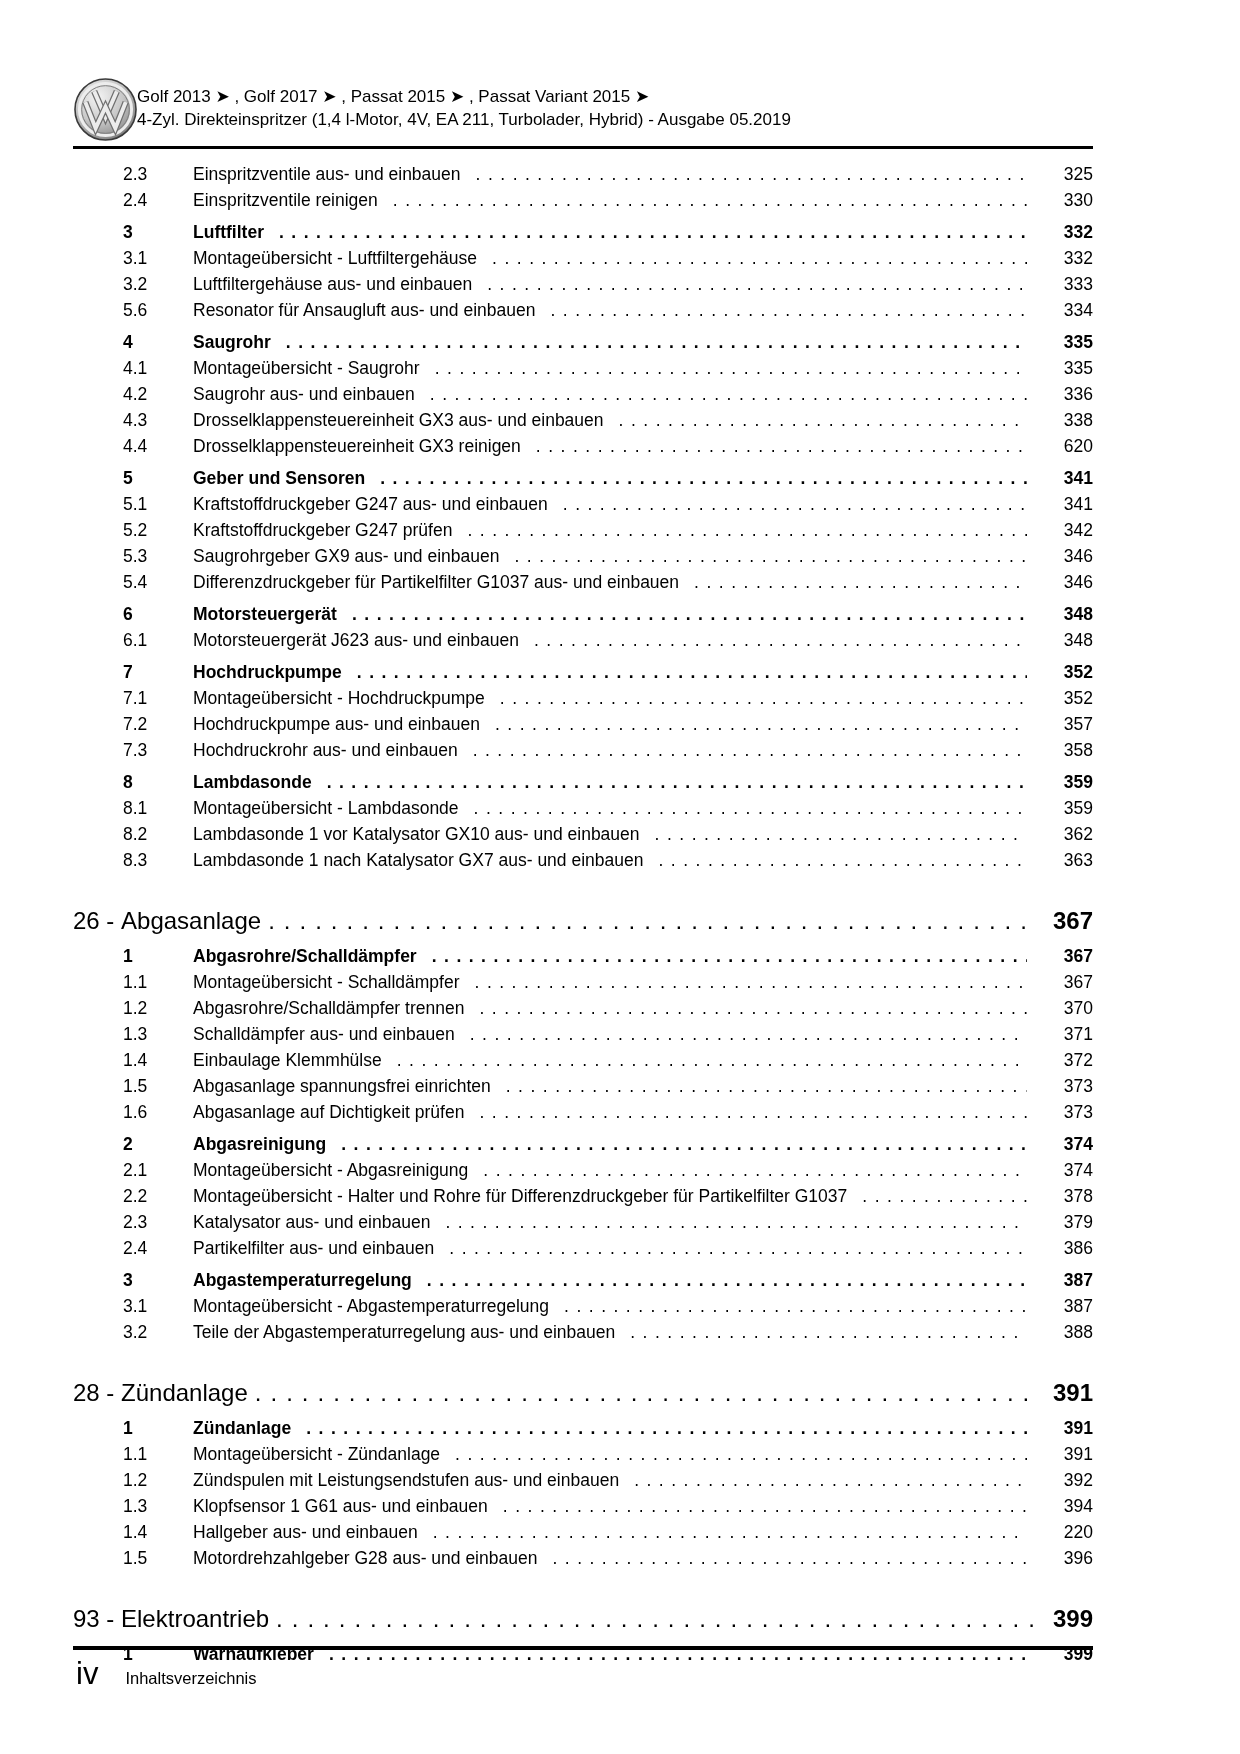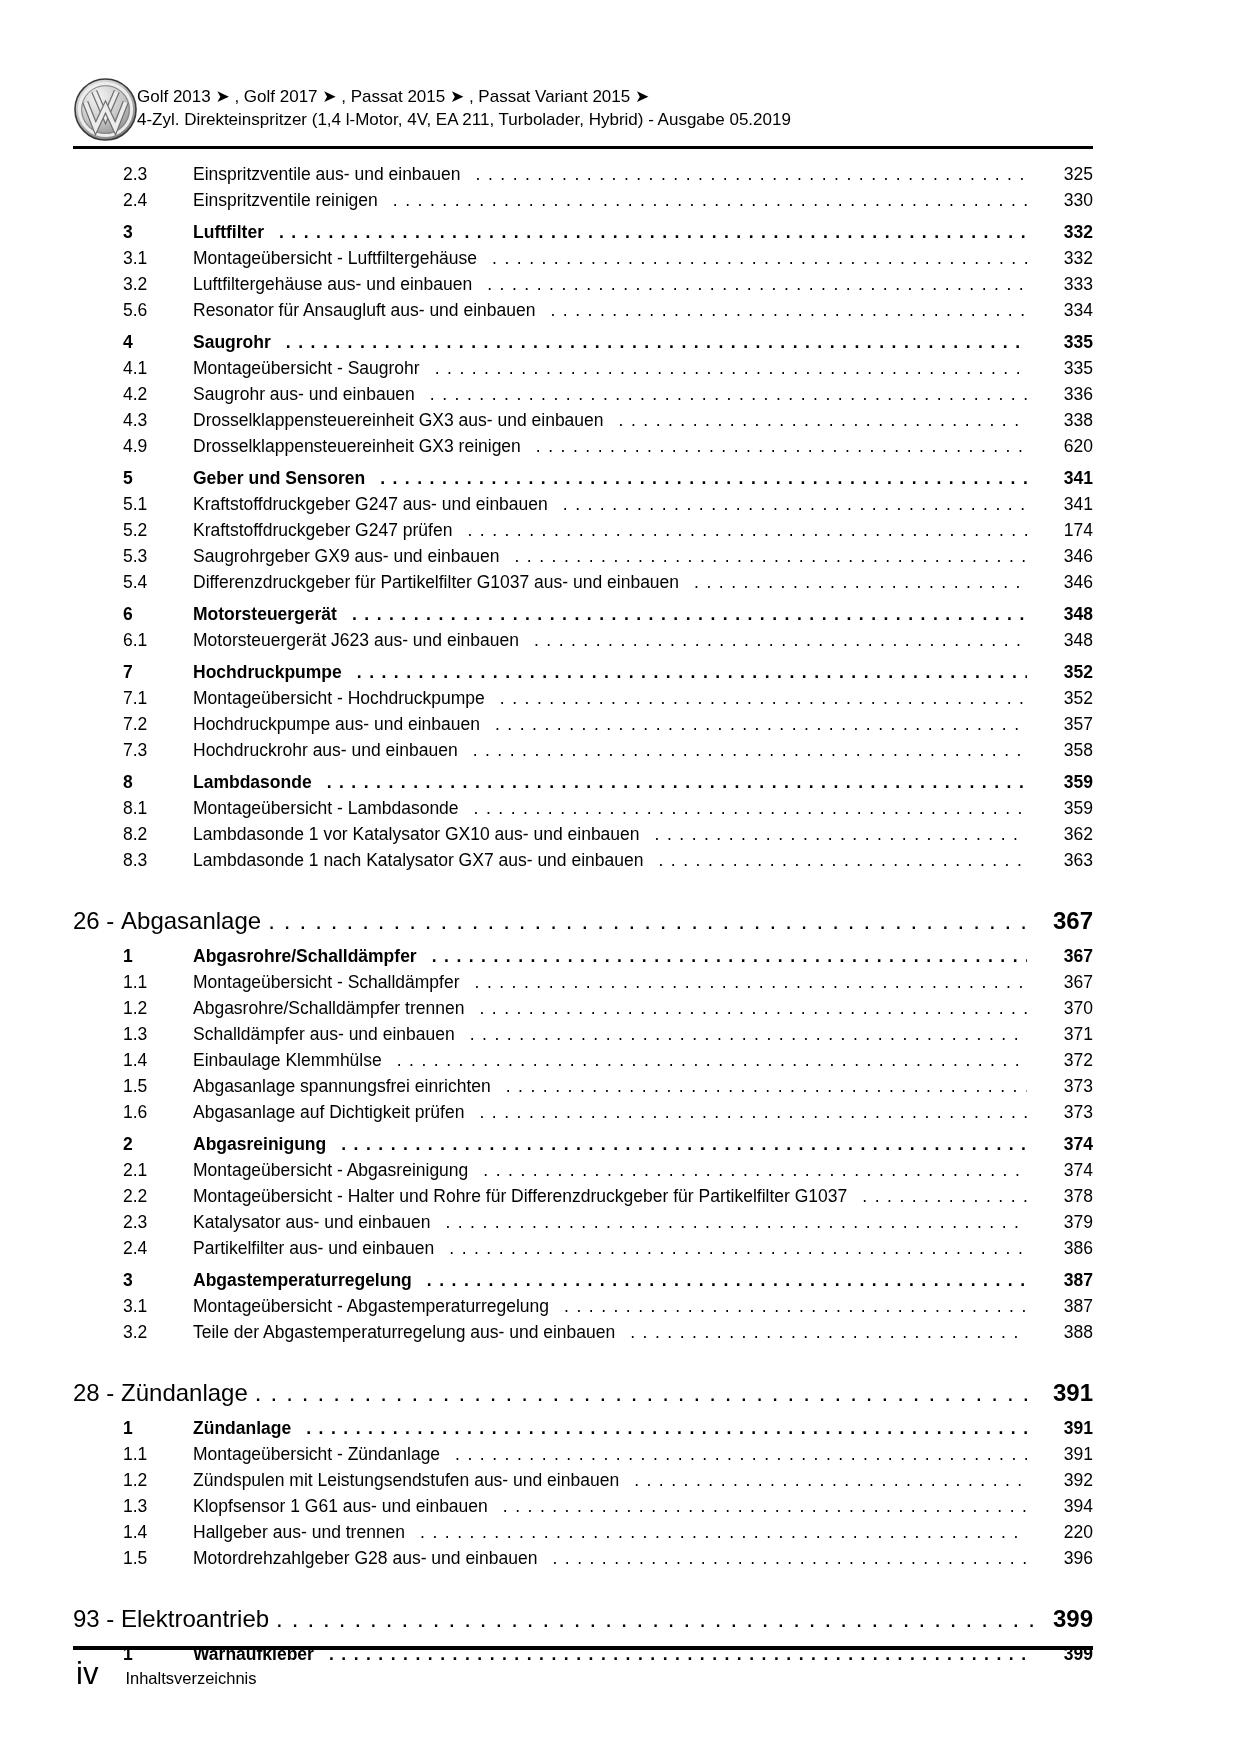--- a/index.html
+++ b/index.html
@@ -121,42 +121,42 @@
       <span class="dots">............................................................................................................................................</span>
       <span class="page-num">336</span>
     </div>
     <div class="row entry">
       <span class="num">4.3</span>
       <span class="title">Drosselklappensteuereinheit GX3 aus- und einbauen</span>
       <span class="dots">............................................................................................................................................</span>
       <span class="page-num">338</span>
     </div>
     <div class="row entry">
-      <span class="num">4.9</span>
+      <span class="num">4.4</span>
       <span class="title">Drosselklappensteuereinheit GX3 reinigen</span>
       <span class="dots">............................................................................................................................................</span>
       <span class="page-num">620</span>
     </div>
     <div class="row section">
       <span class="num">5</span>
       <span class="title">Geber und Sensoren</span>
       <span class="dots">............................................................................................................................................</span>
       <span class="page-num">341</span>
     </div>
     <div class="row entry">
       <span class="num">5.1</span>
       <span class="title">Kraftstoffdruckgeber G247 aus- und einbauen</span>
       <span class="dots">............................................................................................................................................</span>
       <span class="page-num">341</span>
     </div>
     <div class="row entry">
       <span class="num">5.2</span>
       <span class="title">Kraftstoffdruckgeber G247 prüfen</span>
       <span class="dots">............................................................................................................................................</span>
-      <span class="page-num">174</span>
+      <span class="page-num">342</span>
     </div>
     <div class="row entry">
       <span class="num">5.3</span>
       <span class="title">Saugrohrgeber GX9 aus- und einbauen</span>
       <span class="dots">............................................................................................................................................</span>
       <span class="page-num">346</span>
     </div>
     <div class="row entry">
       <span class="num">5.4</span>
       <span class="title">Differenzdruckgeber für Partikelfilter G1037 aus- und einbauen</span>
@@ -344,21 +344,21 @@
       <span class="page-num">392</span>
     </div>
     <div class="row entry">
       <span class="num">1.3</span>
       <span class="title">Klopfsensor 1 G61 aus- und einbauen</span>
       <span class="dots">............................................................................................................................................</span>
       <span class="page-num">394</span>
     </div>
     <div class="row entry">
       <span class="num">1.4</span>
-      <span class="title">Hallgeber aus- und trennen</span>
+      <span class="title">Hallgeber aus- und einbauen</span>
       <span class="dots">............................................................................................................................................</span>
       <span class="page-num">220</span>
     </div>
     <div class="row entry">
       <span class="num">1.5</span>
       <span class="title">Motordrehzahlgeber G28 aus- und einbauen</span>
       <span class="dots">............................................................................................................................................</span>
       <span class="page-num">396</span>
     </div>
     <div class="row chapter">

